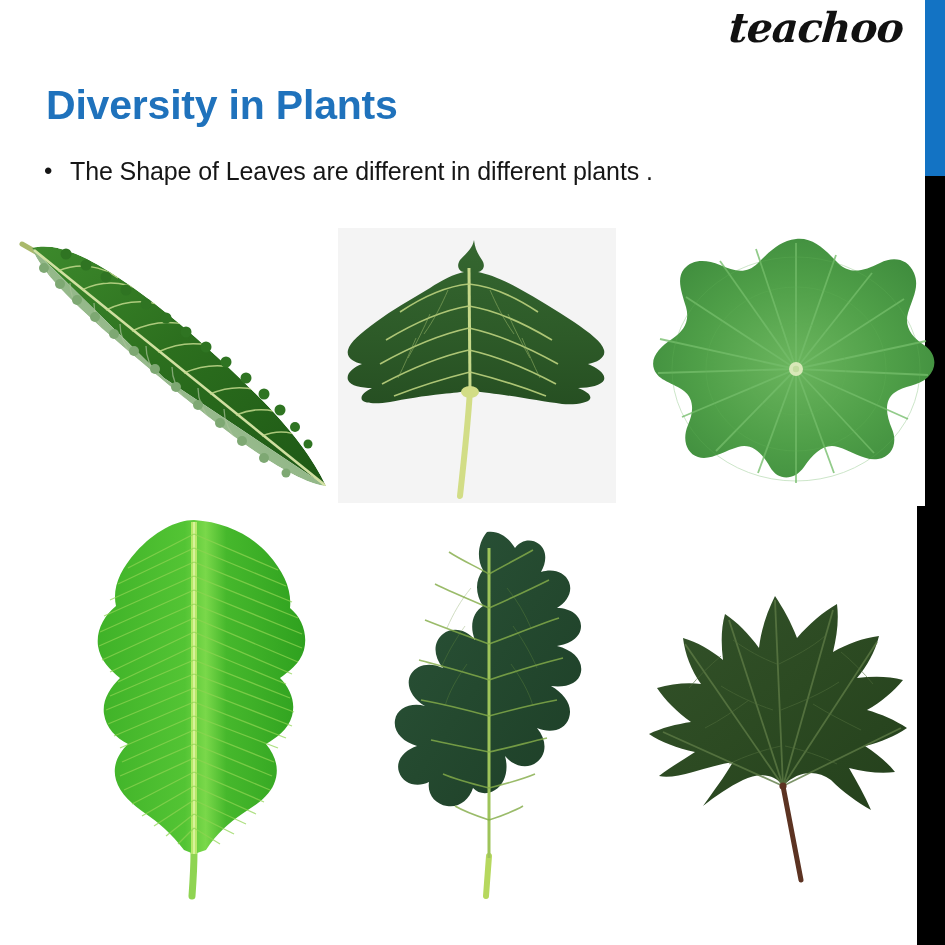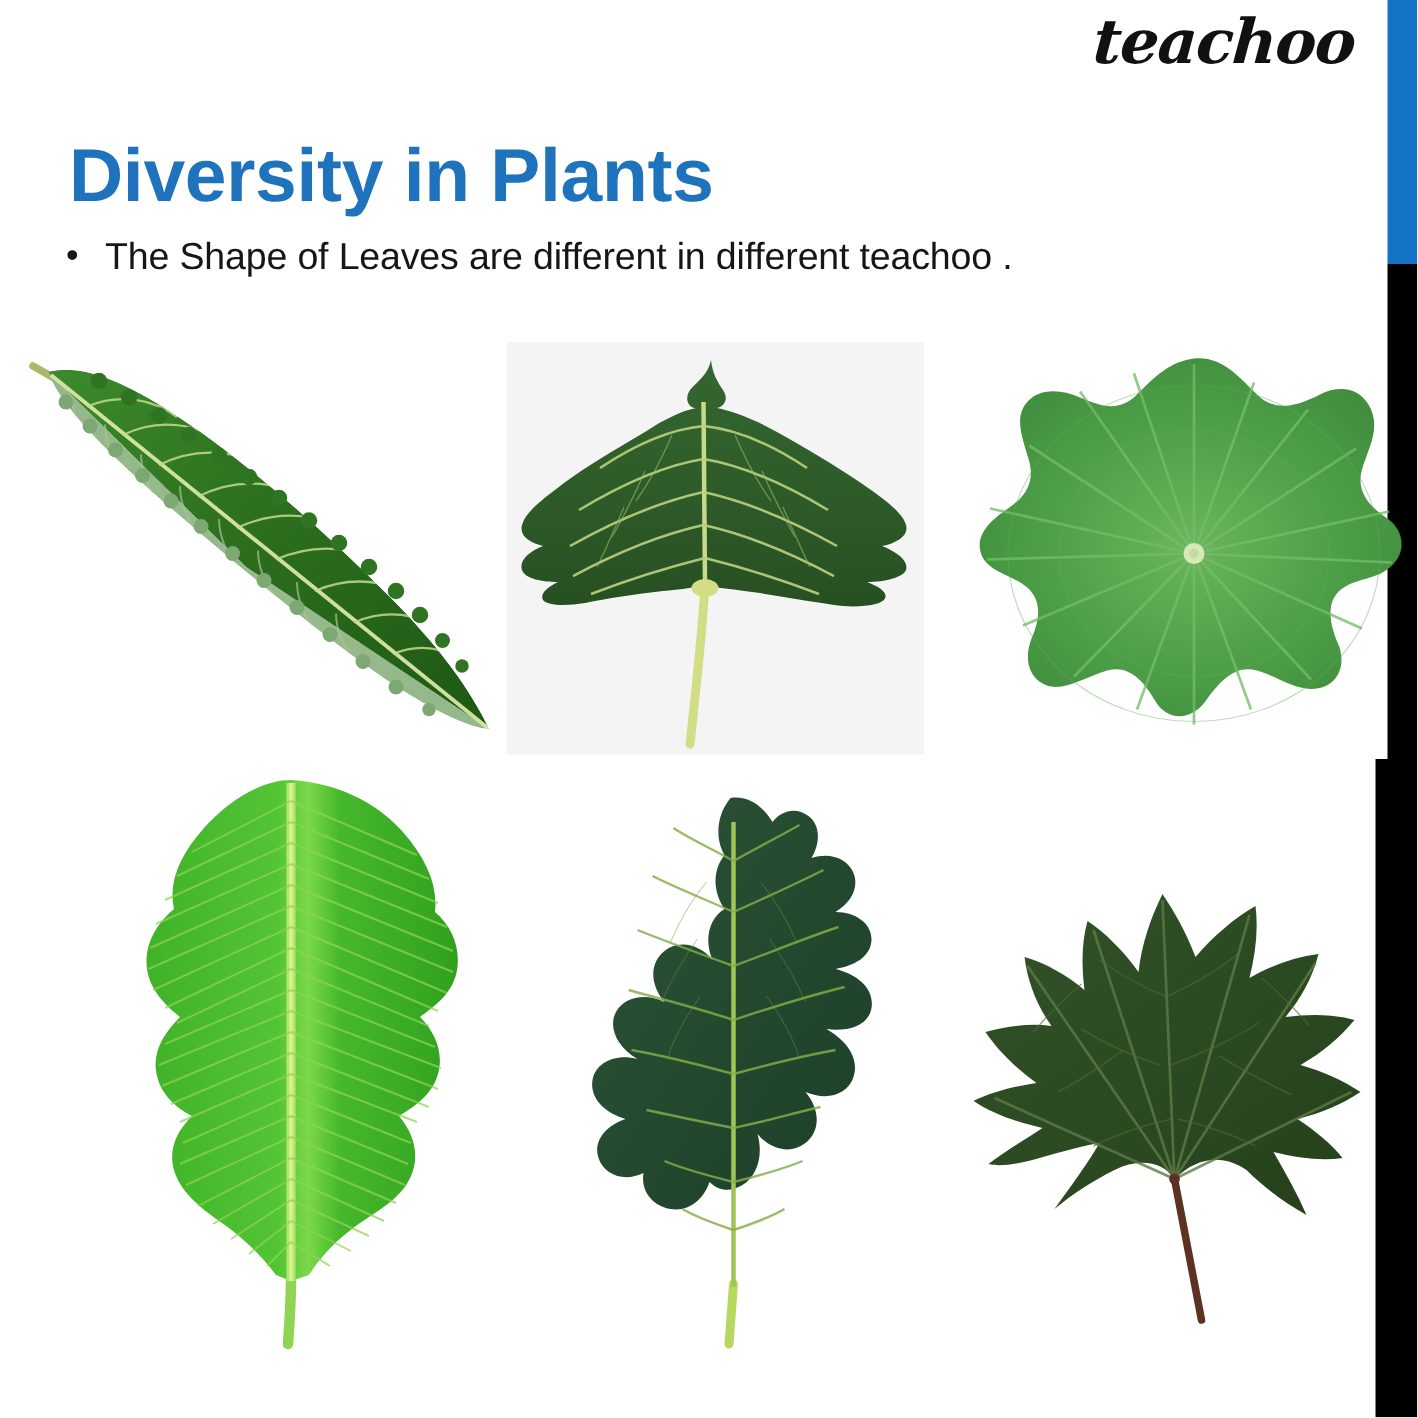--- a/index.html
+++ b/index.html
@@ -22,21 +22,21 @@
     font-family:"DejaVu Serif",serif;
     font-weight:700;font-style:italic;
     font-size:41px;letter-spacing:-1px;color:#111111;
     line-height:1;white-space:nowrap;
     transform:skewX(-4deg);
   }
 
   
   .title{
     position:absolute;left:46px;top:57px;
-    font-size:50px;font-weight:700;color:#1f72bc;
+    font-size:41px;font-weight:700;color:#1f72bc;
     letter-spacing:-.2px;line-height:1.05;white-space:nowrap;
   }
 
   
   .bullet-row{
     position:absolute;left:44px;top:154px;
     display:flex;align-items:flex-start;white-space:nowrap;
   }
   .bullet-dot{
     width:26px;flex:none;color:#151515;font-size:24px;line-height:34px;text-align:left;
@@ -66,21 +66,21 @@
   <div class="edge-blue"></div>
   <div class="edge-black-a"></div>
   <div class="edge-black-b"></div>
 
   <div class="logo">teachoo</div>
 
   <h1 class="title">Diversity in Plants</h1>
 
   <div class="bullet-row">
     <span class="bullet-dot">•</span>
-    <span class="bullet-text">The Shape of Leaves are different in different teachoo .</span>
+    <span class="bullet-text">The Shape of Leaves are different in different plants .</span>
   </div>
 
   <div class="leaf cell1">
     <svg viewBox="0 0 325 280" xmlns="http://www.w3.org/2000/svg">
       <defs>
         <linearGradient id="g1a" x1="0" y1="0" x2="1" y2="1">
           <stop offset="0%" stop-color="#3d8a2c"></stop>
           <stop offset="45%" stop-color="#2c6f1e"></stop>
           <stop offset="100%" stop-color="#1e5815"></stop>
         </linearGradient>

